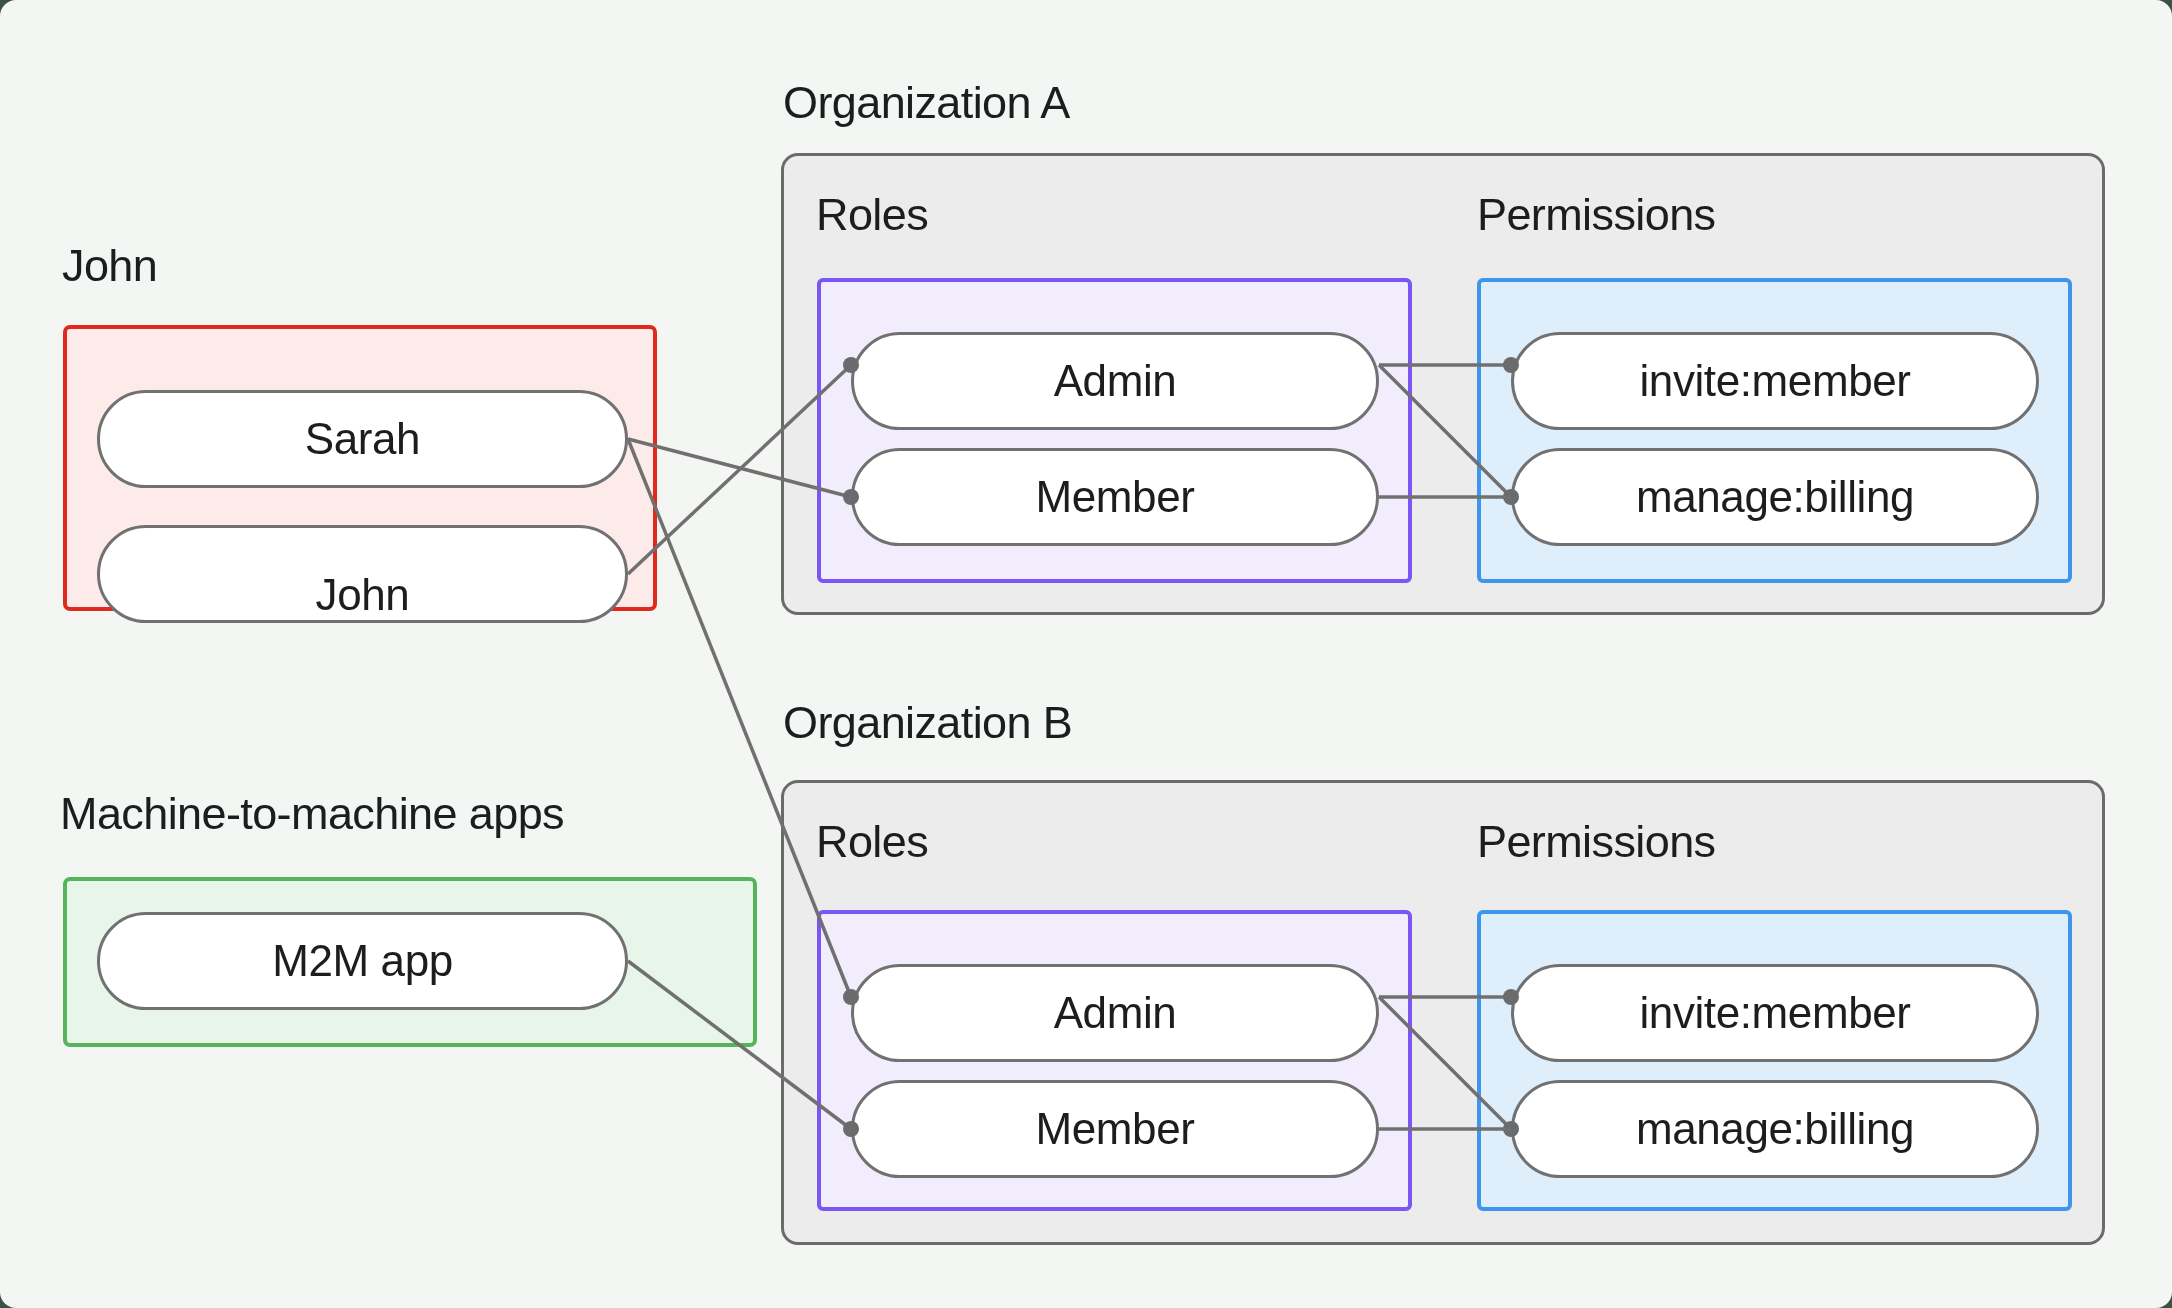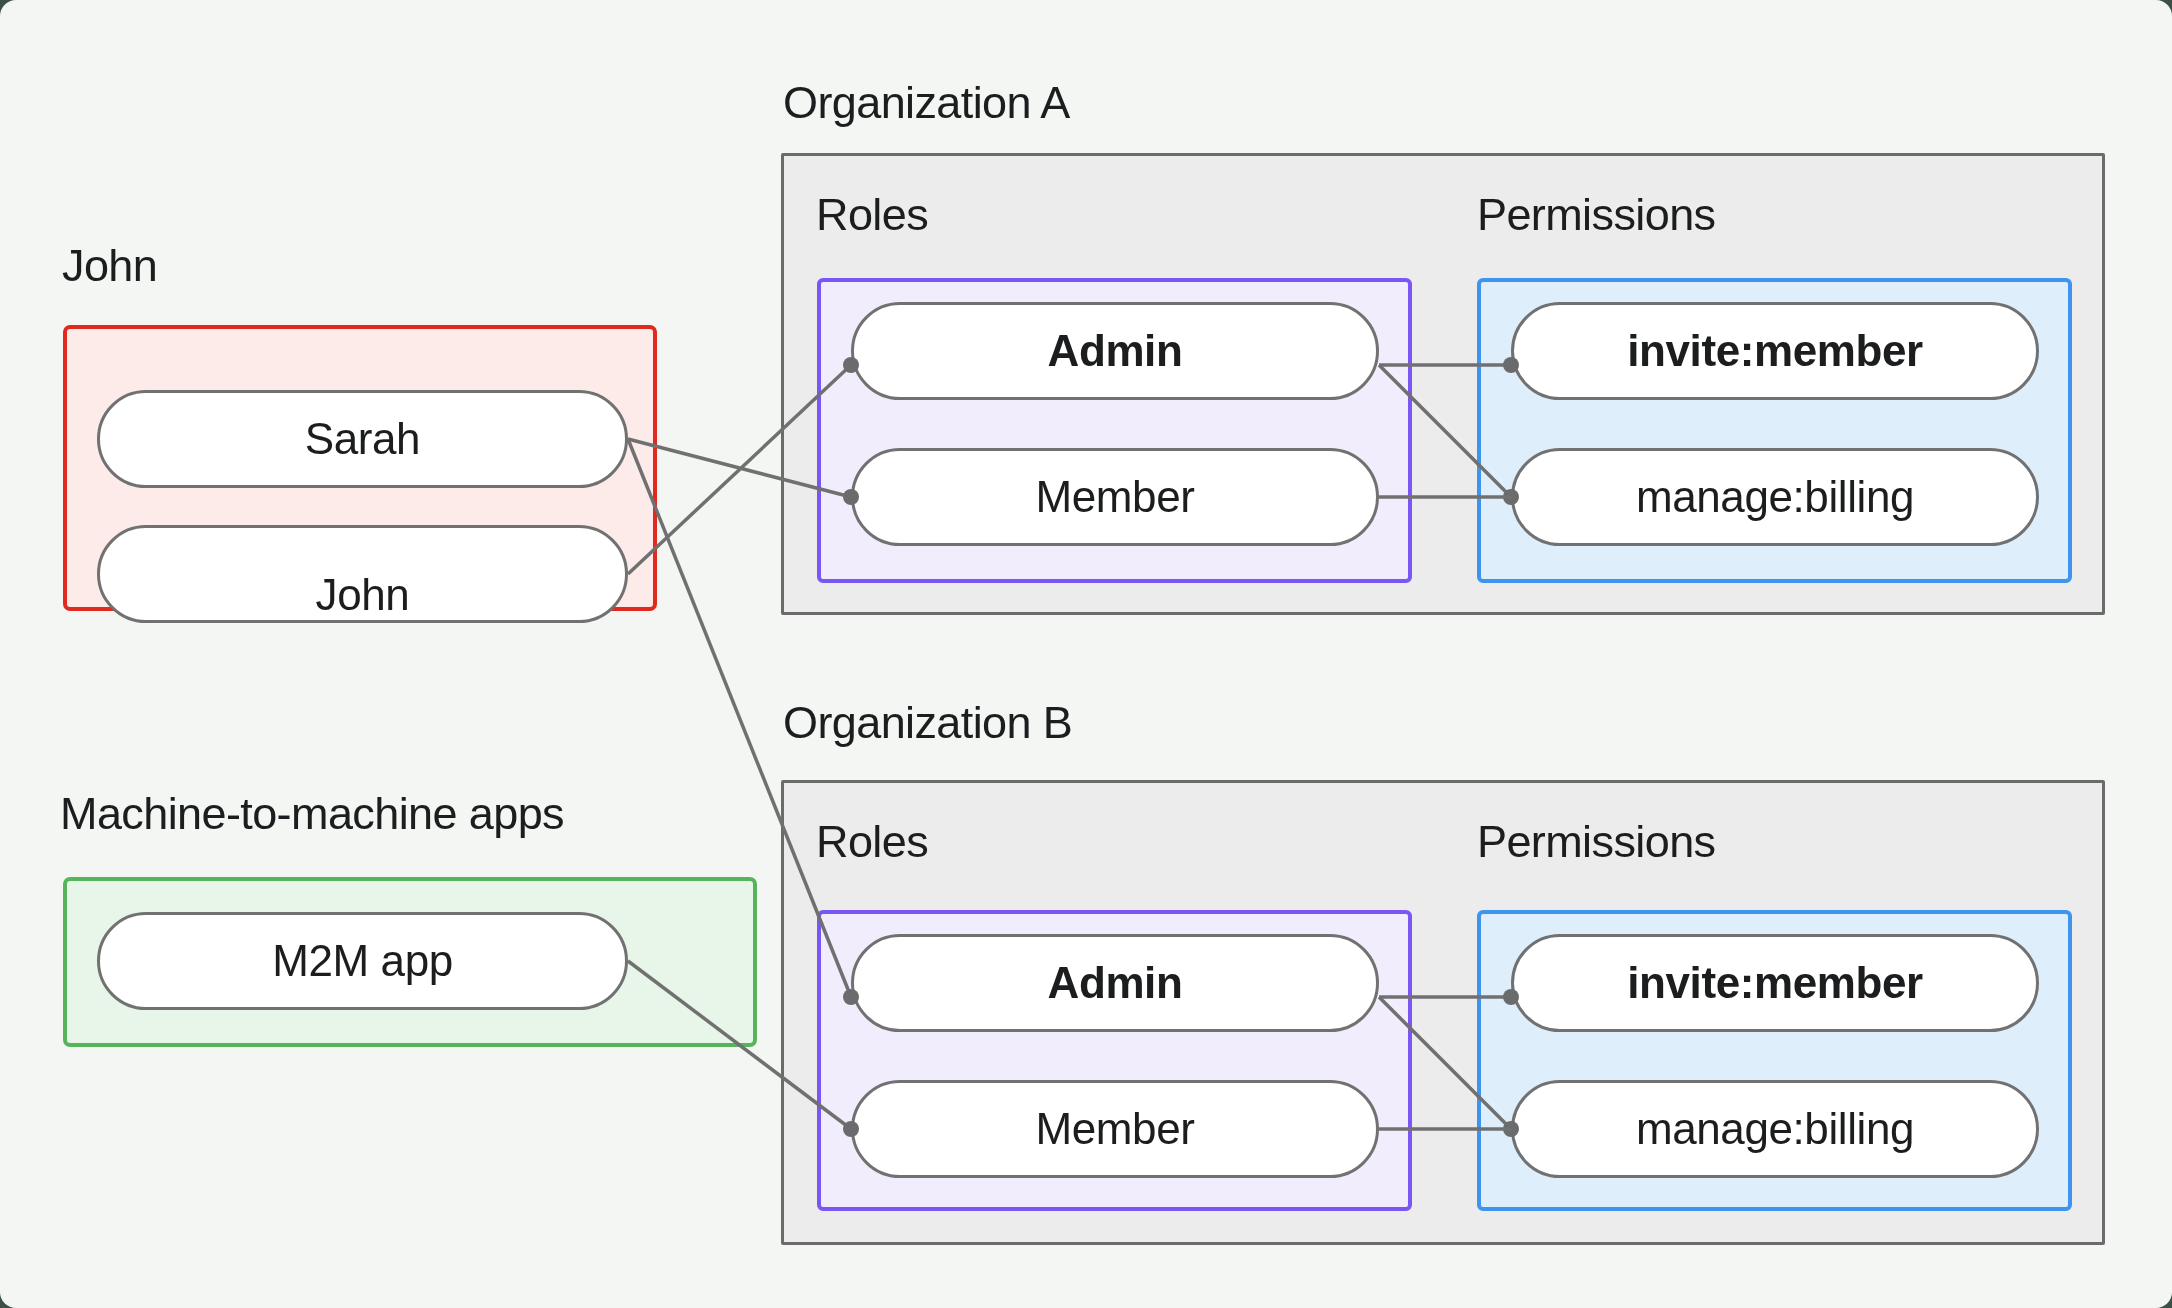--- a/index.html
+++ b/index.html
@@ -29,21 +29,21 @@
   #m2m-label{left:60px;top:788px;}
   #orgA-title{left:783px;top:77px;}
   #orgB-title{left:783px;top:697px;}
 
   .frame{position:absolute;border-radius:7px;}
   #users-frame{left:63px;top:325px;width:594px;height:286px;background:var(--red-fill);border:4px solid var(--red);}
   #m2m-frame{left:63px;top:877px;width:694px;height:170px;background:var(--green-fill);border:4px solid var(--green);}
 
   .org-box{
     position:absolute;left:781px;width:1324px;background:var(--org-fill);
-    border:3.5px solid var(--org-border);border-radius:2px;
+    border:3.5px solid var(--org-border);border-radius:17px;
   }
   #orgA-box{top:153px;height:462px;}
   #orgB-box{top:780px;height:465px;}
 
   .sub-label{
     position:absolute;margin:0;font-size:45px;font-weight:500;
     letter-spacing:-0.6px;line-height:1.15;top:33px;white-space:nowrap;
   }
   .sub-label.roles{left:32px;}
   .sub-label.permissions{left:693px;}
@@ -58,21 +58,21 @@
     position:absolute;height:98px;border-radius:49px;background:#ffffff;
     border:3.5px solid var(--pill-border);
     display:flex;align-items:center;justify-content:center;
     font-size:44px;letter-spacing:-0.4px;
   }
   .pill.wide{left:30px;width:531px;}
   .pill.org{left:30px;width:528px;}
   #pill-sarah{top:61px;}
   #pill-john{top:196px;align-items:flex-end;}
   #pill-m2m{top:31px;}
-  .inner-frame .pill.row1{top:20px;font-weight:bold;}
+  .inner-frame .pill.row1{top:50px;}
   .inner-frame .pill.row2{top:166px;}
 
   svg.wires{
     position:absolute;left:0;top:0;width:2172px;height:1308px;
     pointer-events:none;z-index:10;
   }
   svg.wires line{stroke:var(--wire);stroke-width:3.5;}
   svg.wires circle{fill:var(--dot);}
 </style>
 </head>

